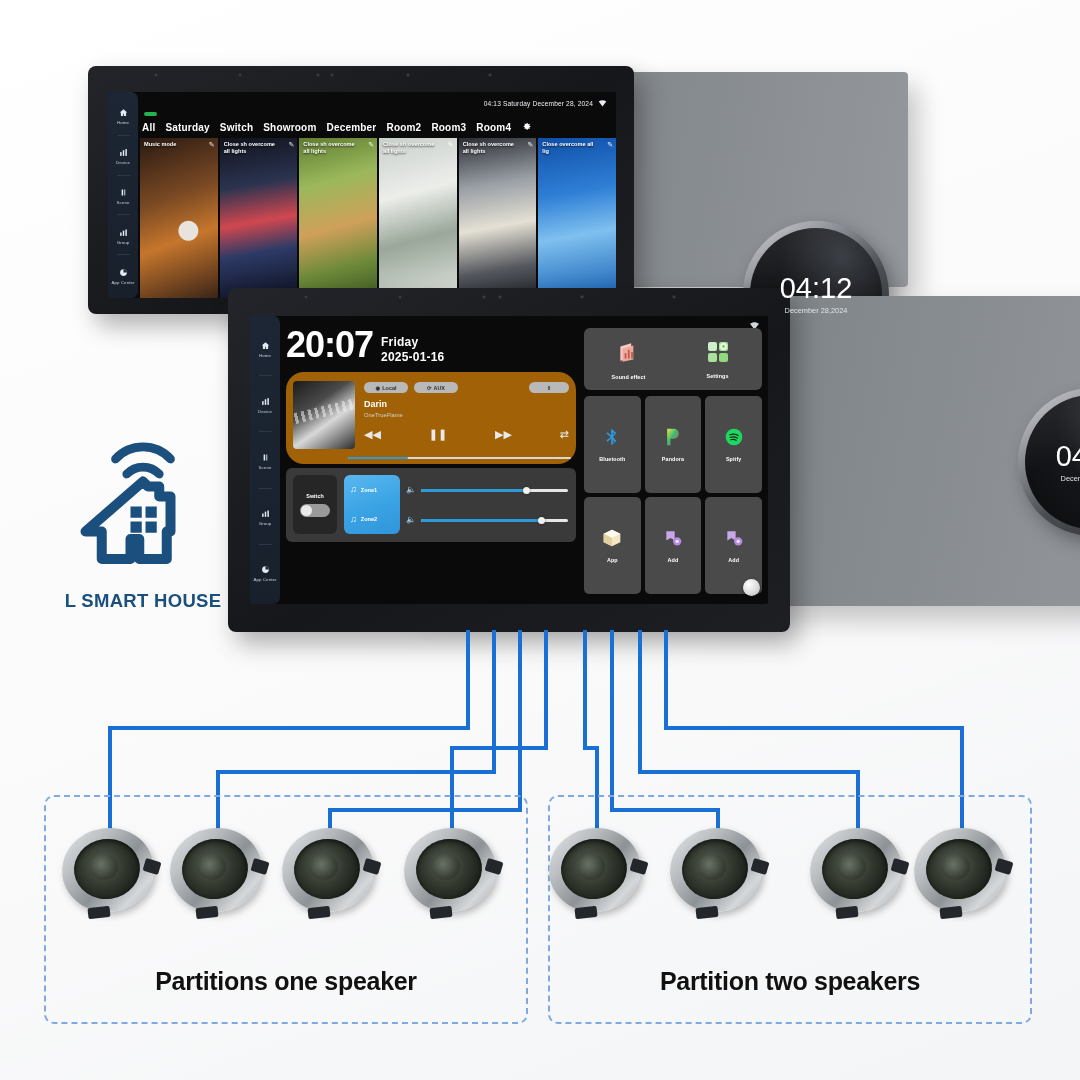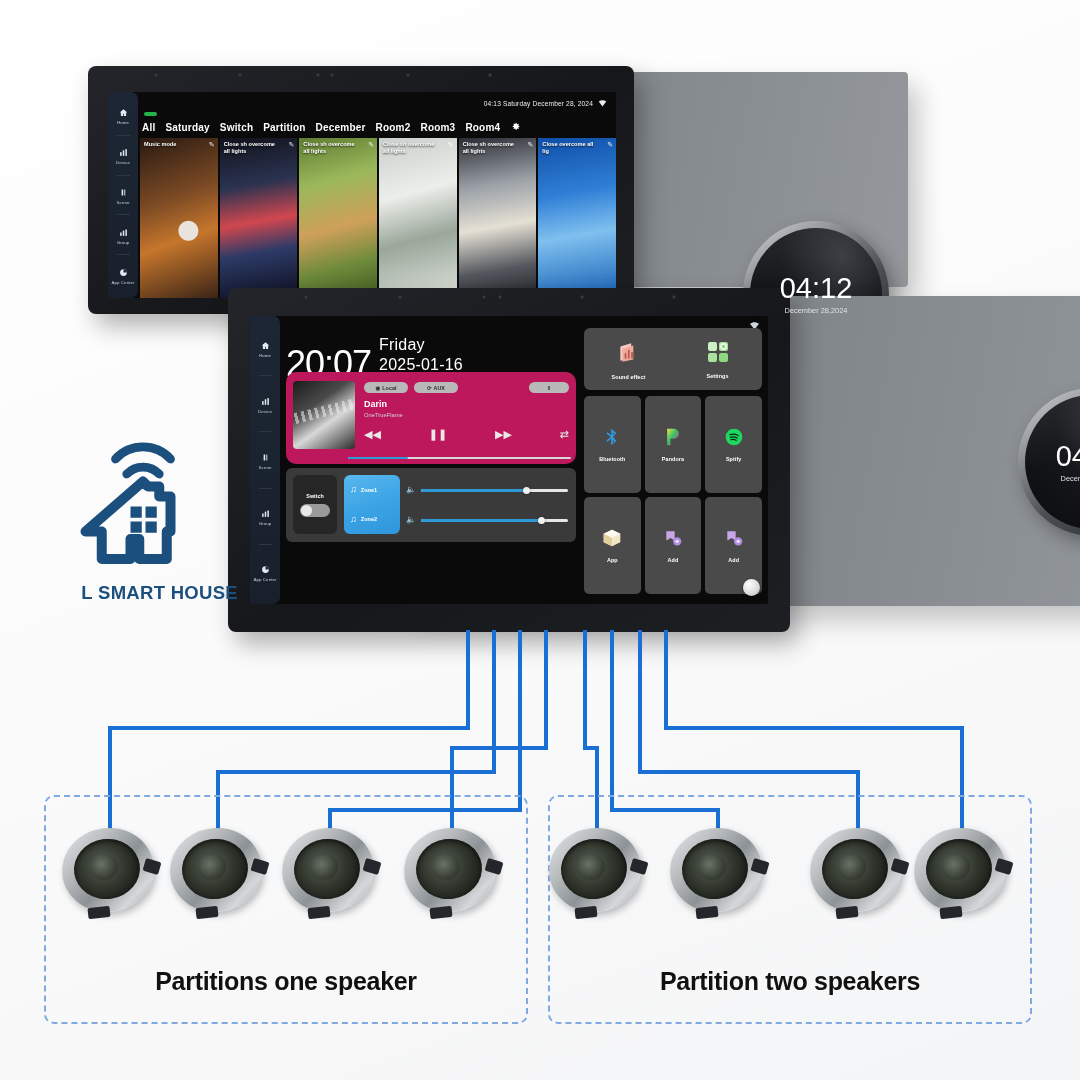--- a/index.html
+++ b/index.html
@@ -62,25 +62,25 @@
   .art-balloon{background:linear-gradient(170deg,#0f4fa8 0%,#2f7fd6 35%,#7fc0ef 60%,#1560b4 100%);}
 
   
   #botDev{left:228px;top:288px;}
   #botDev .backplate{left:178px;top:8px;width:770px;height:310px;}
   #botDev .bezel{left:0;top:0;width:562px;height:344px;}
   #botDev .screen{left:22px;top:28px;width:518px;height:288px;border-radius:2px;}
   .bScreenIn{position:absolute;left:30px;top:0;right:0;bottom:0;}
   .wifiTR{position:absolute;right:8px;top:5px;color:#cfd6de;font-size:9px;}
   .clockrow{position:absolute;left:6px;top:12px;display:flex;align-items:flex-start;gap:8px;}
-  .bigclock{color:#fff;font-size:36px;font-weight:400;line-height:.92;letter-spacing:-1px;margin-top:19px;}
-  .dateblk{padding-top:7px;color:#fff;font-size:16px;font-weight:400;line-height:1.25;letter-spacing:.2px;}
+  .bigclock{color:#fff;font-size:36px;font-weight:700;line-height:.92;letter-spacing:-1px;}
+  .dateblk{padding-top:7px;color:#fff;font-size:12px;font-weight:700;line-height:1.25;letter-spacing:.2px;}
 
   .player{position:absolute;left:6px;top:56px;width:290px;height:92px;
-    background:#be185d;border-radius:10px;overflow:hidden;}
+    background:#a16207;border-radius:18px;overflow:hidden;}
   .album{position:absolute;left:7px;top:9px;width:62px;height:68px;border-radius:4px;
     background:linear-gradient(145deg,#1b1b1b 0%,#4a4a4a 35%,#d8d8d8 60%,#2b2b2b 100%);overflow:hidden;}
   .album:after{content:"";position:absolute;left:-10%;top:35%;width:130%;height:16%;
     transform:rotate(-14deg);background:repeating-linear-gradient(90deg,#efefef 0 3px,transparent 3px 7px);opacity:.55;}
   .pills{position:absolute;left:78px;top:10px;display:flex;align-items:center;gap:6px;width:205px;}
   .pill{height:11px;min-width:34px;padding:0 5px;border-radius:6px;background:#b9b9b9;
     display:flex;align-items:center;justify-content:center;gap:2px;
     color:#2e2e2e;font-size:5.4px;font-weight:700;}
   .pill.right{margin-left:auto;min-width:30px;}
   .trk{position:absolute;left:78px;top:27px;color:#fff;font-size:9px;font-weight:700;}
@@ -135,21 +135,21 @@
   .knobface{position:absolute;inset:7px;border-radius:50%;
     background:radial-gradient(circle at 70% 22%,#3c3f45 0%,#15171a 45%,#0a0b0d 100%);
     display:flex;flex-direction:column;align-items:center;justify-content:center;overflow:hidden;}
   .knobface:after{content:"";position:absolute;left:-25%;top:-40%;width:150%;height:120%;
     transform:rotate(-28deg);background:linear-gradient(180deg,rgba(255,255,255,.13),rgba(255,255,255,0) 60%);}
   .ktime{color:#fff;font-weight:400;line-height:1;letter-spacing:0px;position:relative;z-index:1;}
   .kdate{color:#dfe2e6;position:relative;z-index:1;margin-top:3px;}
 
   
   #logo{position:absolute;left:48px;top:424px;width:190px;text-align:center;}
-  .logoname{margin-top:4px;color:#1b4f7e;font-size:18.5px;font-weight:700;letter-spacing:.3px;text-align:right;}
+  .logoname{margin-top:12px;color:#1b4f7e;font-size:18.5px;font-weight:700;letter-spacing:.3px;}
 
   
   #wires{position:absolute;left:0;top:0;width:1080px;height:1080px;pointer-events:none;}
   .partbox{position:absolute;border:2px dashed #7fa9e0;border-radius:10px;background:transparent;}
   #partA{left:44px;top:795px;width:480px;height:225px;}
   #partB{left:548px;top:795px;width:480px;height:225px;}
   .partlabel{position:absolute;left:0;right:0;bottom:26px;text-align:center;
     color:#111;font-size:25px;font-weight:700;letter-spacing:-.3px;}
   .spk-ic{position:absolute;width:104px;height:100px;}
   .spk-ic .rim{position:absolute;left:4px;top:8px;width:92px;height:84px;border-radius:50%;
@@ -242,21 +242,21 @@
           <span class="lb">App Center</span>
         </div>
       </div>
 
       <div class="greenpill"></div>
 
       <div class="tabsrow">
         <span class="tb">All</span>
         <span class="tb">Saturday</span>
         <span class="tb">Switch</span>
-        <span class="tb">Partition</span>
+        <span class="tb">Showroom</span>
         <span class="tb">December</span>
         <span class="tb">Room2</span>
         <span class="tb">Room3</span>
         <span class="tb">Room4</span>
         <span>
           <svg width="11" height="11" viewBox="0 0 24 24">
                 <path d="M12 8a4 4 0 1 0 0 8 4 4 0 0 0 0-8zm9 4.8v-1.6l-2.1-.5a7 7 0 0 0-.7-1.7l1.1-1.8-1.1-1.1-1.8 1.1a7 7 0 0 0-1.7-.7L14.2 4h-1.6l-.5 2.1a7 7 0 0 0-1.7.7L8.6 5.7 7.5 6.8l1.1 1.8a7 7 0 0 0-.7 1.7L5.8 11v1.6l2.1.5c.2.6.4 1.2.7 1.7l-1.1 1.8 1.1 1.1 1.8-1.1c.5.3 1.1.5 1.7.7l.5 2.1h1.6l.5-2.1c.6-.2 1.2-.4 1.7-.7l1.8 1.1 1.1-1.1-1.1-1.8c.3-.5.5-1.1.7-1.7z" fill="#fff"></path>
               </svg>
         </span>
       </div>

